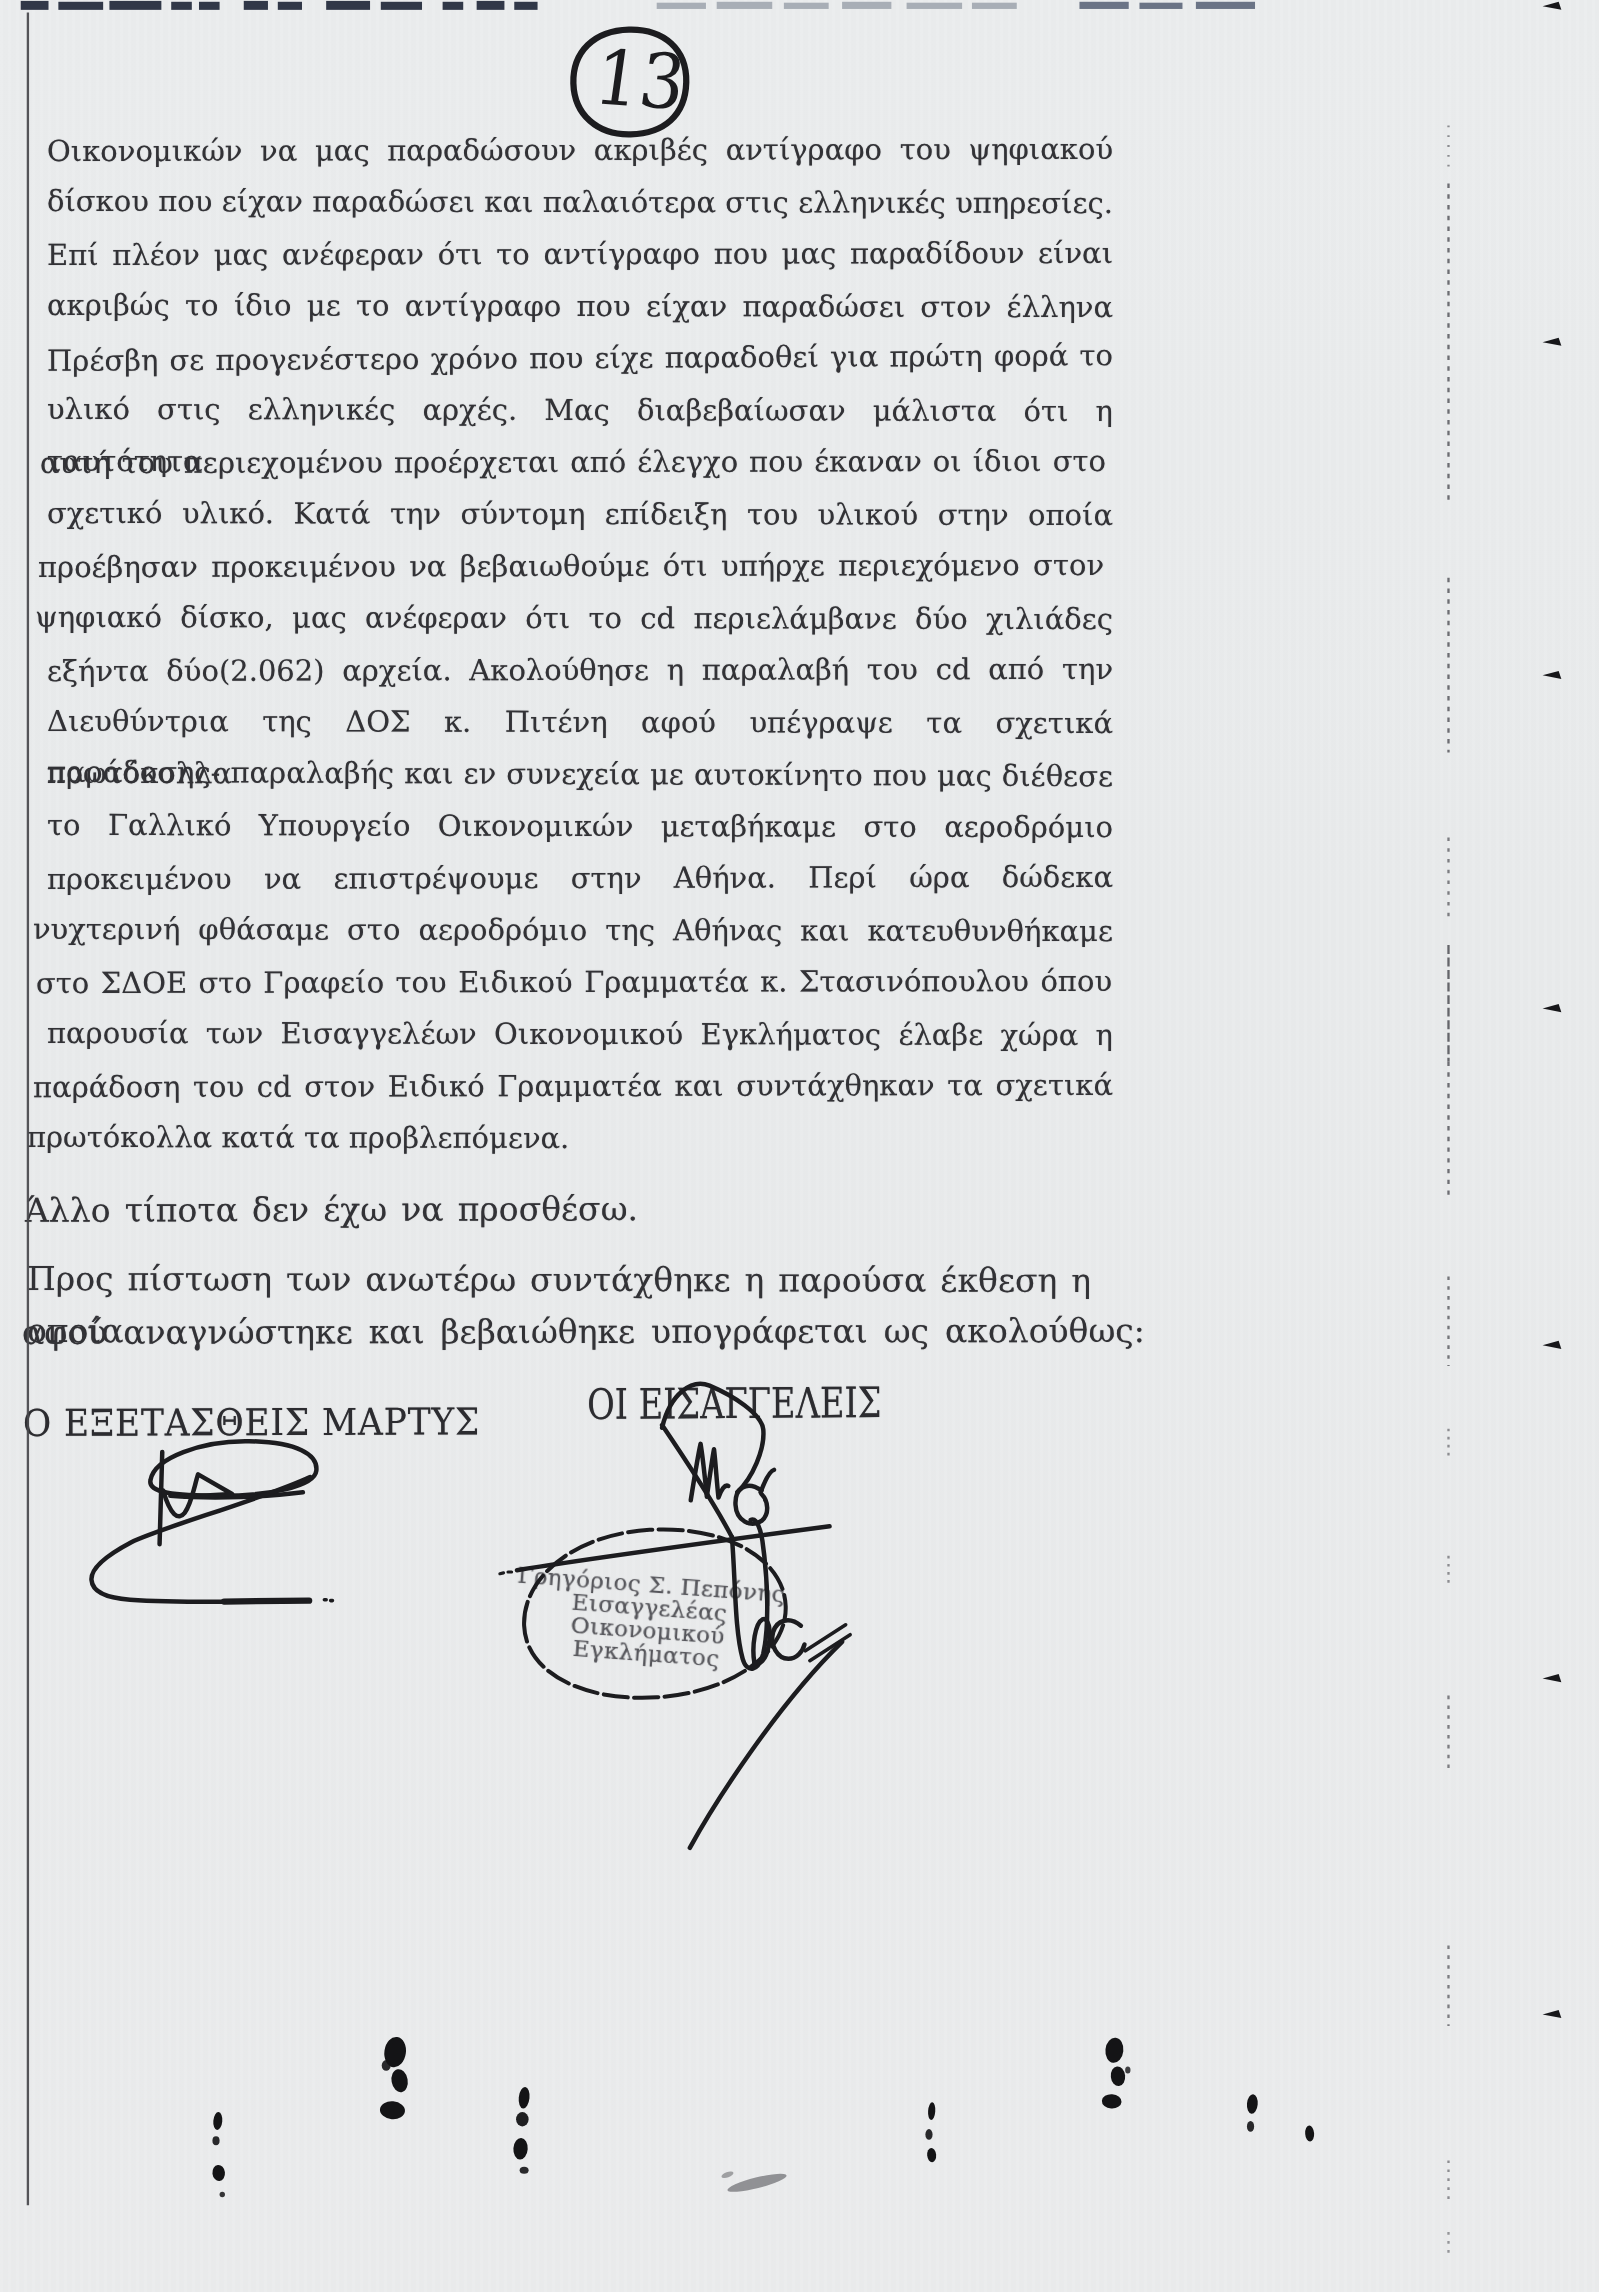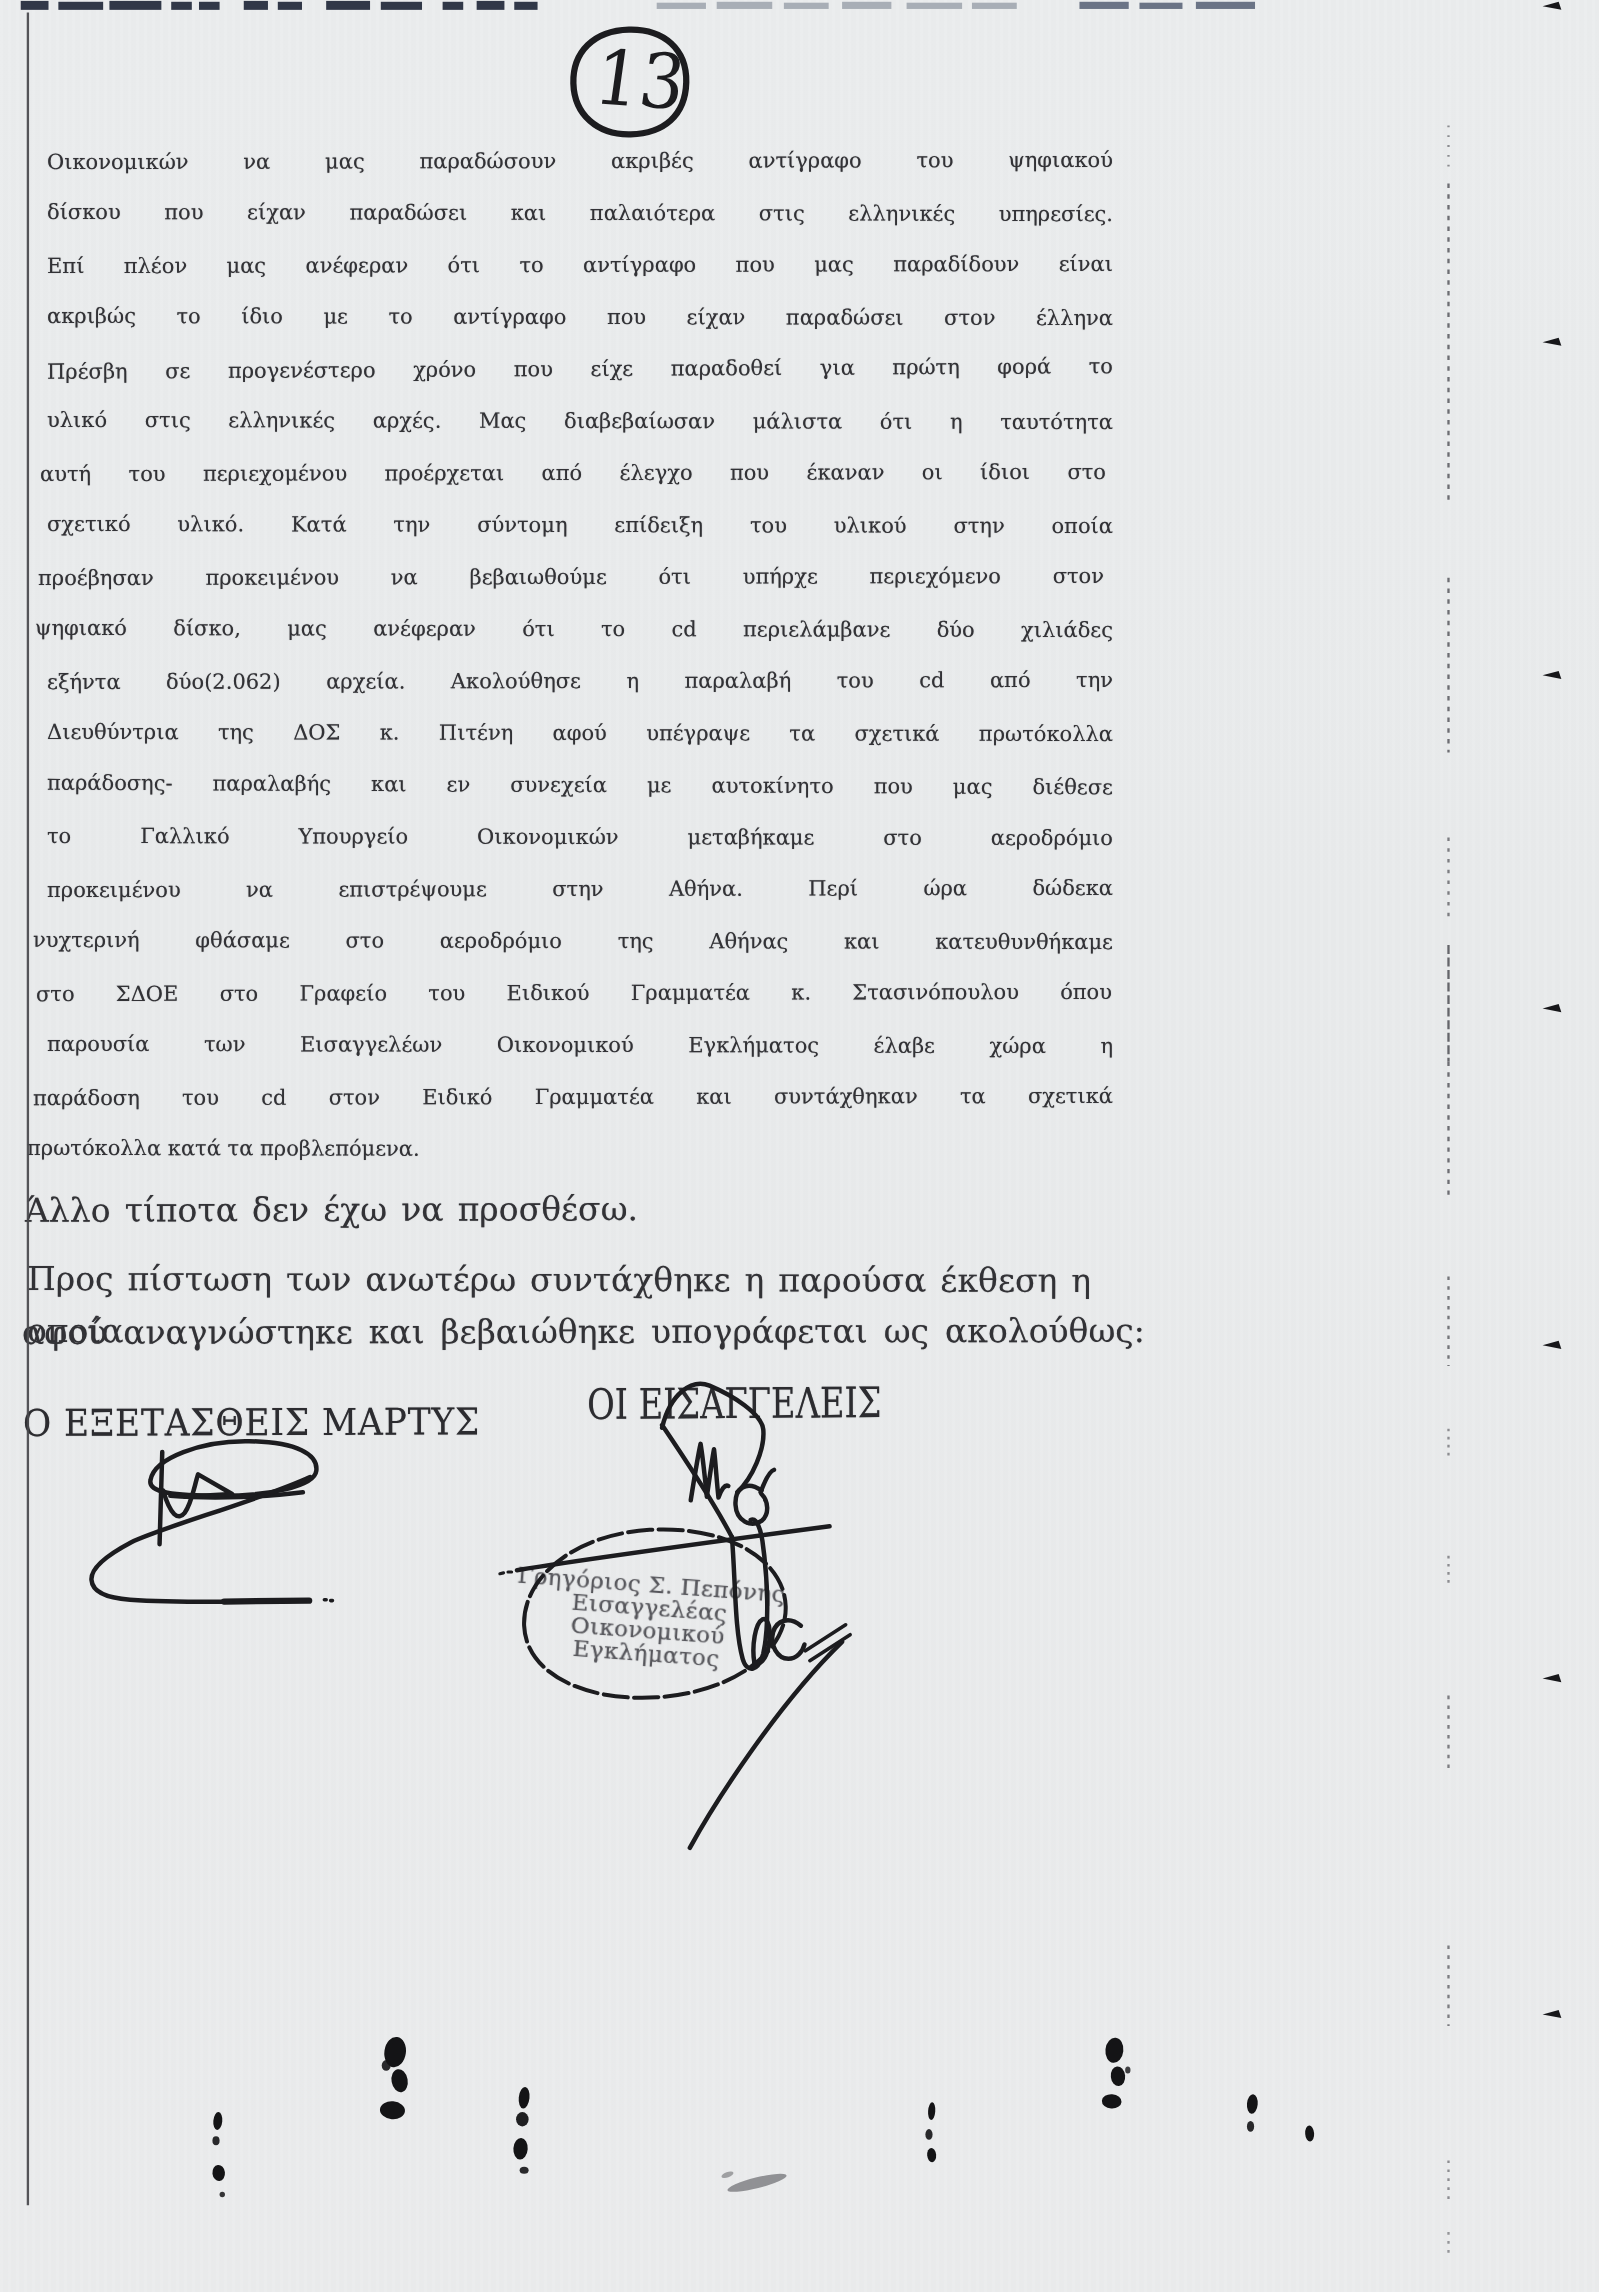--- a/index.html
+++ b/index.html
@@ -15,22 +15,22 @@
     background:
       repeating-linear-gradient(90deg, rgba(255,255,255,.10) 0 2.7px, rgba(0,0,0,0) 2.7px 8px),
       linear-gradient(180deg,#e9ebec 0%,#e7e9ea 40%,#e9eaeb 100%);
     background-color:var(--paper);
     font-family:"DejaVu Serif", serif;
     color:var(--ink);
   }
   .page{position:absolute;inset:0;}
   
   .para{
-    position:absolute;left:47px;top:135px;width:1066px;
-    font-size:21px;color:var(--ink);
+    position:absolute;left:47px;top:124px;width:1066px;
+    font-size:29px;color:var(--ink);
     text-shadow:0 0 0.9px rgba(46,46,50,.5);
   }
   .ln{
     width:1066px;height:52px;line-height:52px;
     text-align:justify;text-align-last:justify;
     white-space:normal;overflow:visible;
   }
   .ln.noj{text-align:left;text-align-last:left;}
   .ln:nth-child(2n){transform:rotate(.12deg);}
   .ln:nth-child(2n+1){transform:rotate(-.12deg);}

